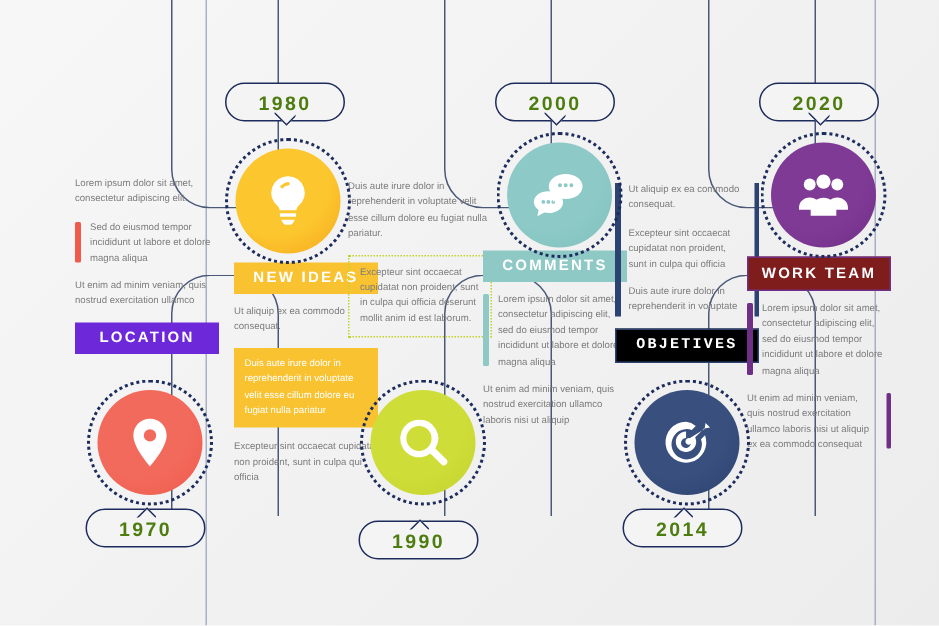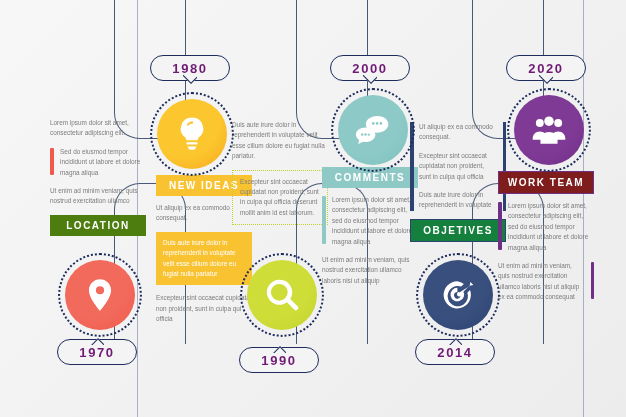--- a/index.html
+++ b/index.html
@@ -19,21 +19,21 @@
   .cap{position:absolute;border:1.4px solid #4a5878;background:transparent;}
   .cap.top{border-top:none;border-radius:0 0 26px 26px;}
   .cap.bot{border-bottom:none;border-radius:26px 26px 0 0;}
 
   
   .year{position:absolute;width:80px;height:26px;}
   .year .pill{
     position:absolute;left:0;top:0;width:80px;height:26px;box-sizing:border-box;
     border:1.6px solid #1d2c5c;border-radius:13px;background:#f4f4f4;
     display:flex;align-items:center;justify-content:center;
-    font-size:13px;font-weight:bold;letter-spacing:1.6px;color:#701a75;
+    font-size:13px;font-weight:bold;letter-spacing:1.6px;color:#4d7c0f;
   }
   .year .notch{position:absolute;left:50%;margin-left:-7px;width:14px;height:9px;overflow:hidden;}
   .year .notch::after{
     content:"";position:absolute;left:1px;width:12px;height:12px;background:#f4f4f4;
     border:1.6px solid #1d2c5c;transform:rotate(45deg);
   }
   .year.down .notch{top:20px;}
   .year.down .notch::after{top:-8px;}
   .year.up .notch{top:-3px;}
   .year.up .notch::after{top:5px;}
@@ -92,21 +92,21 @@
       <div class="cap top" style="left: 296px; top: -22px; width: 70px; height: 160px; border-color: rgb(74, 88, 120);"></div>
       <div class="cap bot" style="left: 296px; top: 183px; width: 70px; height: 160px; border-color: rgb(74, 88, 120);"></div>
       <div class="cap top" style="left: 472px; top: -22px; width: 70px; height: 160px; border-color: rgb(74, 88, 120);"></div>
       <div class="cap bot" style="left: 472px; top: 183px; width: 70px; height: 160px; border-color: rgb(74, 88, 120);"></div>
     </div>
   <div id="columns">
       <div class="col" style="left: 50px; top: 118px;">
         <p>Lorem ipsum dolor sit amet, consectetur adipiscing elit.</p>
         <p class="barP" data-k="location-1">Sed do eiusmod tempor incididunt ut labore et dolore magna aliqua</p>
         <p>Ut enim ad minim veniam, quis nostrud exercitation ullamco</p>
-        <span class="tag" style="background: #4d7c0f;">LOCATION</span>
+        <span class="tag" style="background: #6d28d9;">LOCATION</span>
       </div>
       <div class="col" style="left: 156px; top: 170px;">
         <span class="tag" style="background: rgb(249, 194, 49);">NEW IDEAS</span>
         <p>Ut aliquip ex ea commodo consequat.</p>
         <div class="fillP" style="background: rgb(249, 194, 49);">
           <p>Duis aute irure dolor in reprehenderit in voluptate velit esse cillum dolore eu fugiat nulla pariatur</p>
         </div>
         <p>Excepteur sint occaecat cupidatat non proident, sunt in culpa qui officia</p>
       </div>
       <div class="col" style="left: 232px; top: 120px;">
@@ -119,21 +119,21 @@
         <span class="tag" style="background: rgb(143, 201, 198);">COMMENTS</span>
         <p class="barP" data-k="comments-0">Lorem ipsum dolor sit amet, consectetur adipiscing elit, sed do eiusmod tempor incididunt ut labore et dolore magna aliqua</p>
         <p>Ut enim ad minim veniam, quis nostrud exercitation ullamco laboris nisi ut aliquip</p>
       </div>
       <div class="col" style="left: 410px; top: 122px;">
         <div class="railBox" data-k="4" style="--c: #2c4372;">
           <p>Ut aliquip ex ea commodo consequat.</p>
           <p>Excepteur sint occaecat cupidatat non proident, sunt in culpa qui officia</p>
           <p>Duis aute irure dolor in reprehenderit in voluptate</p>
         </div>
-        <span class="tag" style="background: #15803d; border: 1.5px solid rgb(44, 67, 114);">OBJETIVES</span>
+        <span class="tag" style="background: #000000; border: 1.5px solid rgb(44, 67, 114); font-family: Liberation Mono, monospace;">OBJETIVES</span>
       </div>
       <div class="col" style="left: 498px; top: 166px;">
         <span class="tag" style="background: #7f1d1d; border: 1.5px solid rgb(112, 47, 134);">WORK TEAM</span>
         <p class="barP" data-k="work-team-0">Lorem ipsum dolor sit amet, consectetur adipiscing elit, sed do eiusmod tempor incididunt ut labore et dolore magna aliqua</p>
         <p class="barP" data-k="work-team-1">Ut enim ad minim veniam, quis nostrud exercitation ullamco laboris nisi ut aliquip ex ea commodo consequat</p>
       </div>
     </div>
   <div id="medallions">
       <div class="medal" style="left: 58px; top: 253px;">
         <div class="ring"></div>

